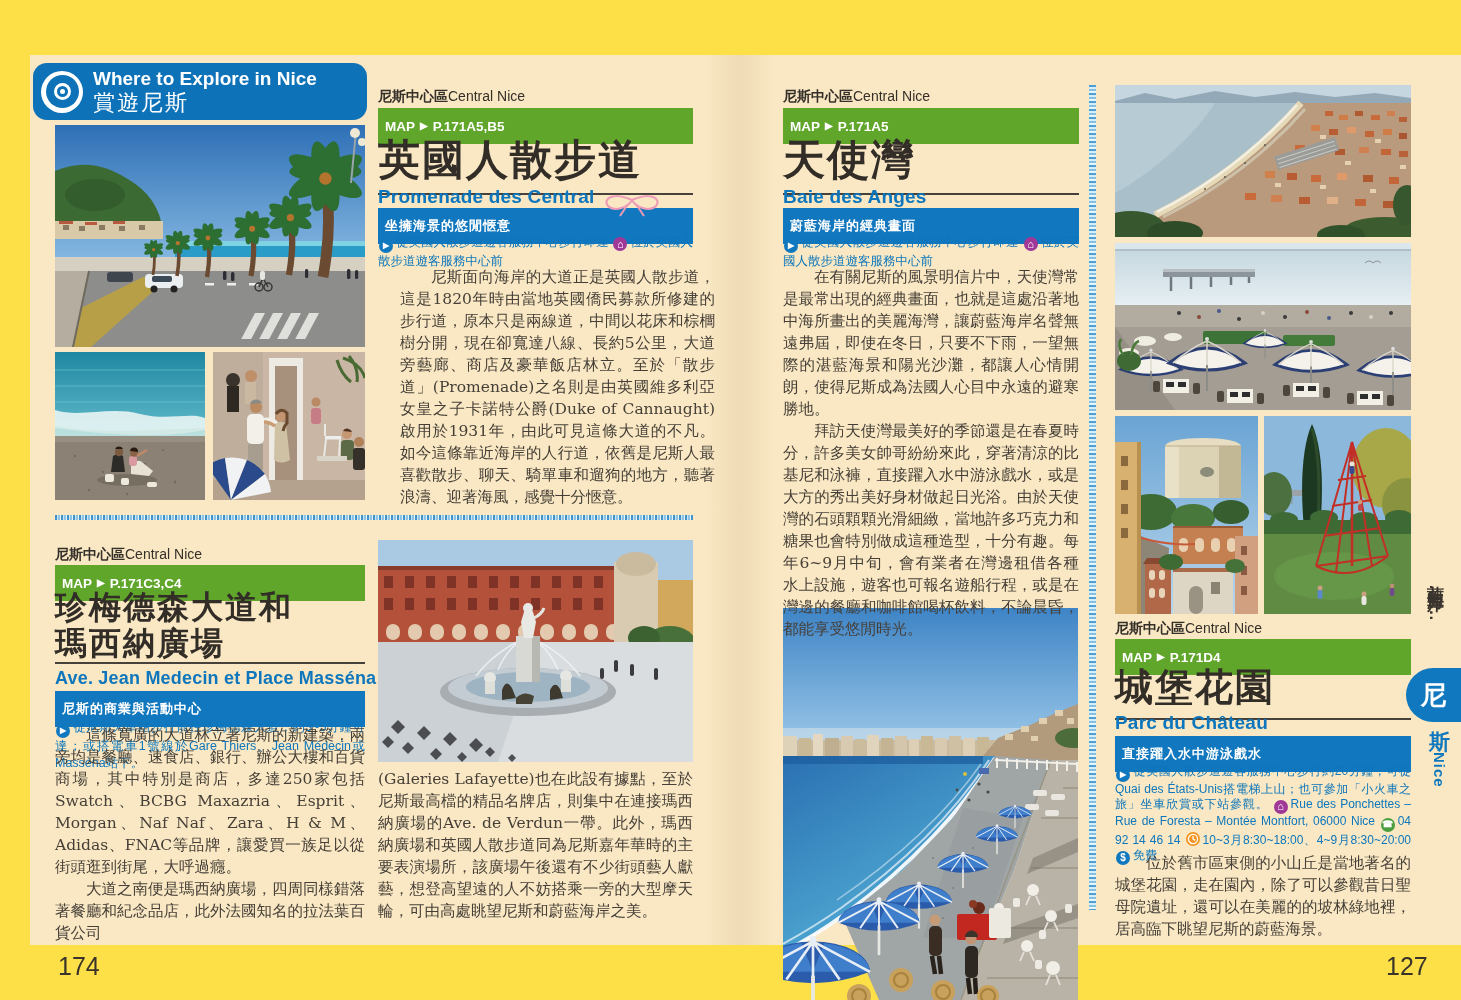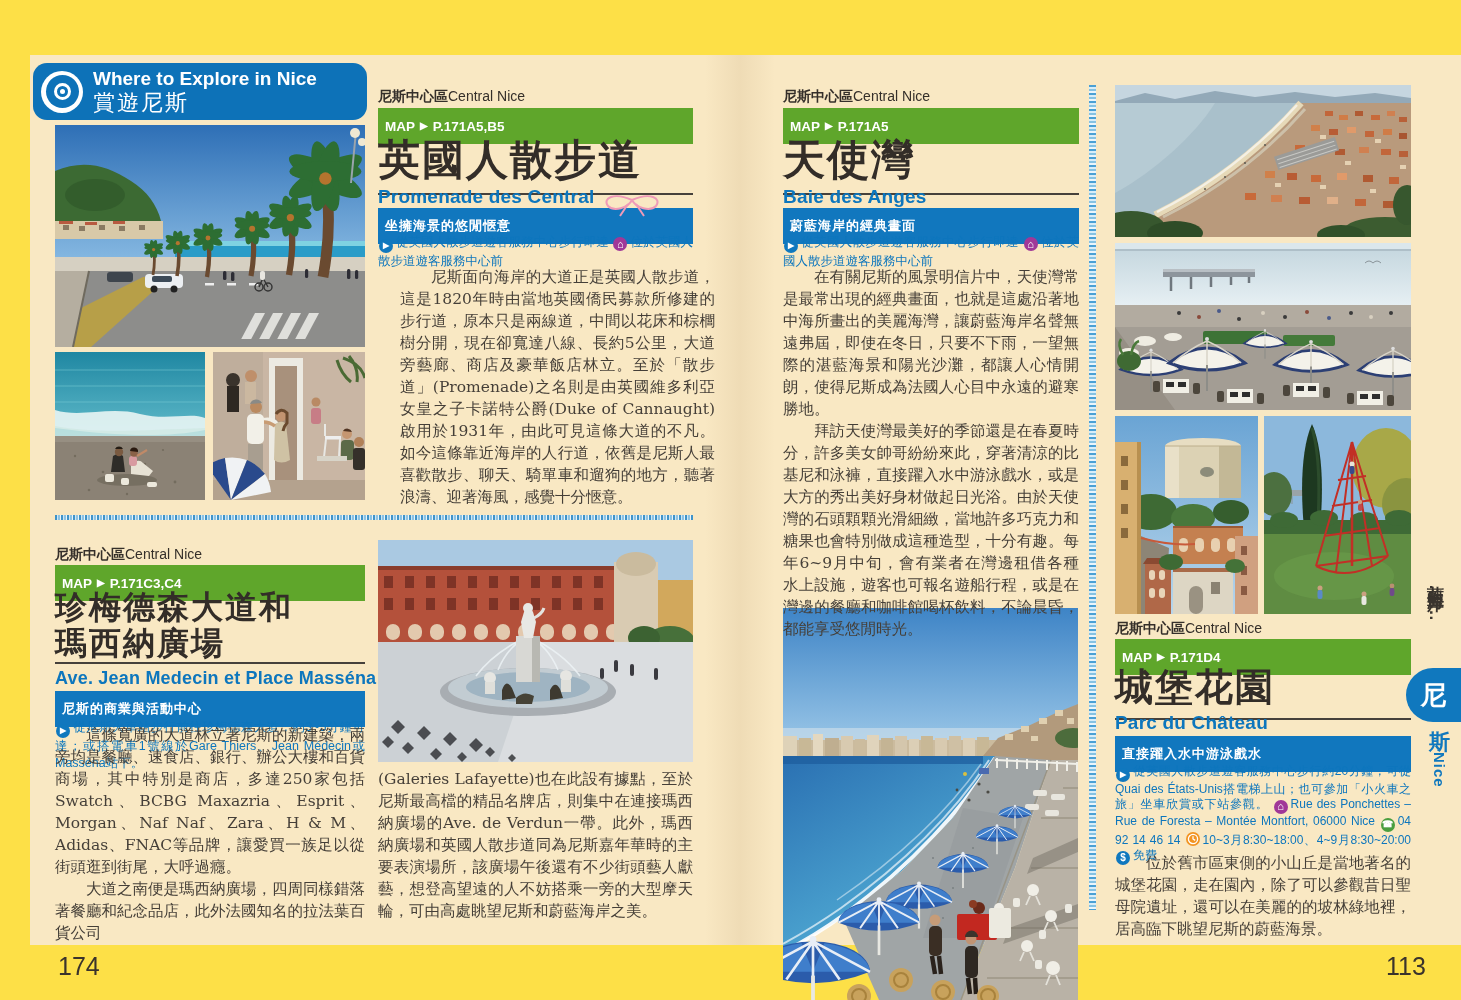--- a/index.html
+++ b/index.html
@@ -783,14 +783,14 @@
   </div>
 
   <div class="abs vstrip" style="left:1424px;top:572px">蔚藍海岸……</div>
   <div class="pill">
       <span>尼</span>
     </div>
   <div class="abs pill2" style="left:1429px;top:728px">斯</div>
   <div class="abs vnice" style="left:1431px;top:752px">Nice</div>
 
   <div class="abs pagenum" style="left:58px;top:952px">174</div>
-  <div class="abs pagenum" style="left:1386px;top:952px">113</div>
+  <div class="abs pagenum" style="left:1386px;top:952px">127</div>
 </div>
 
 </body></html>

